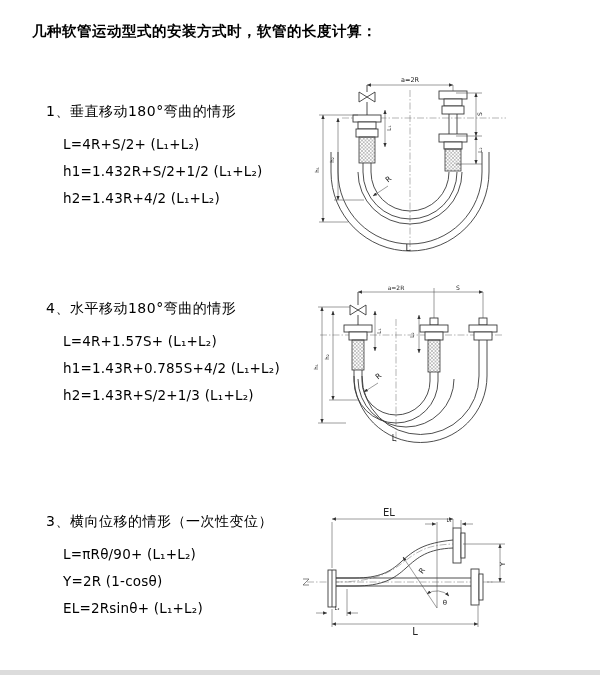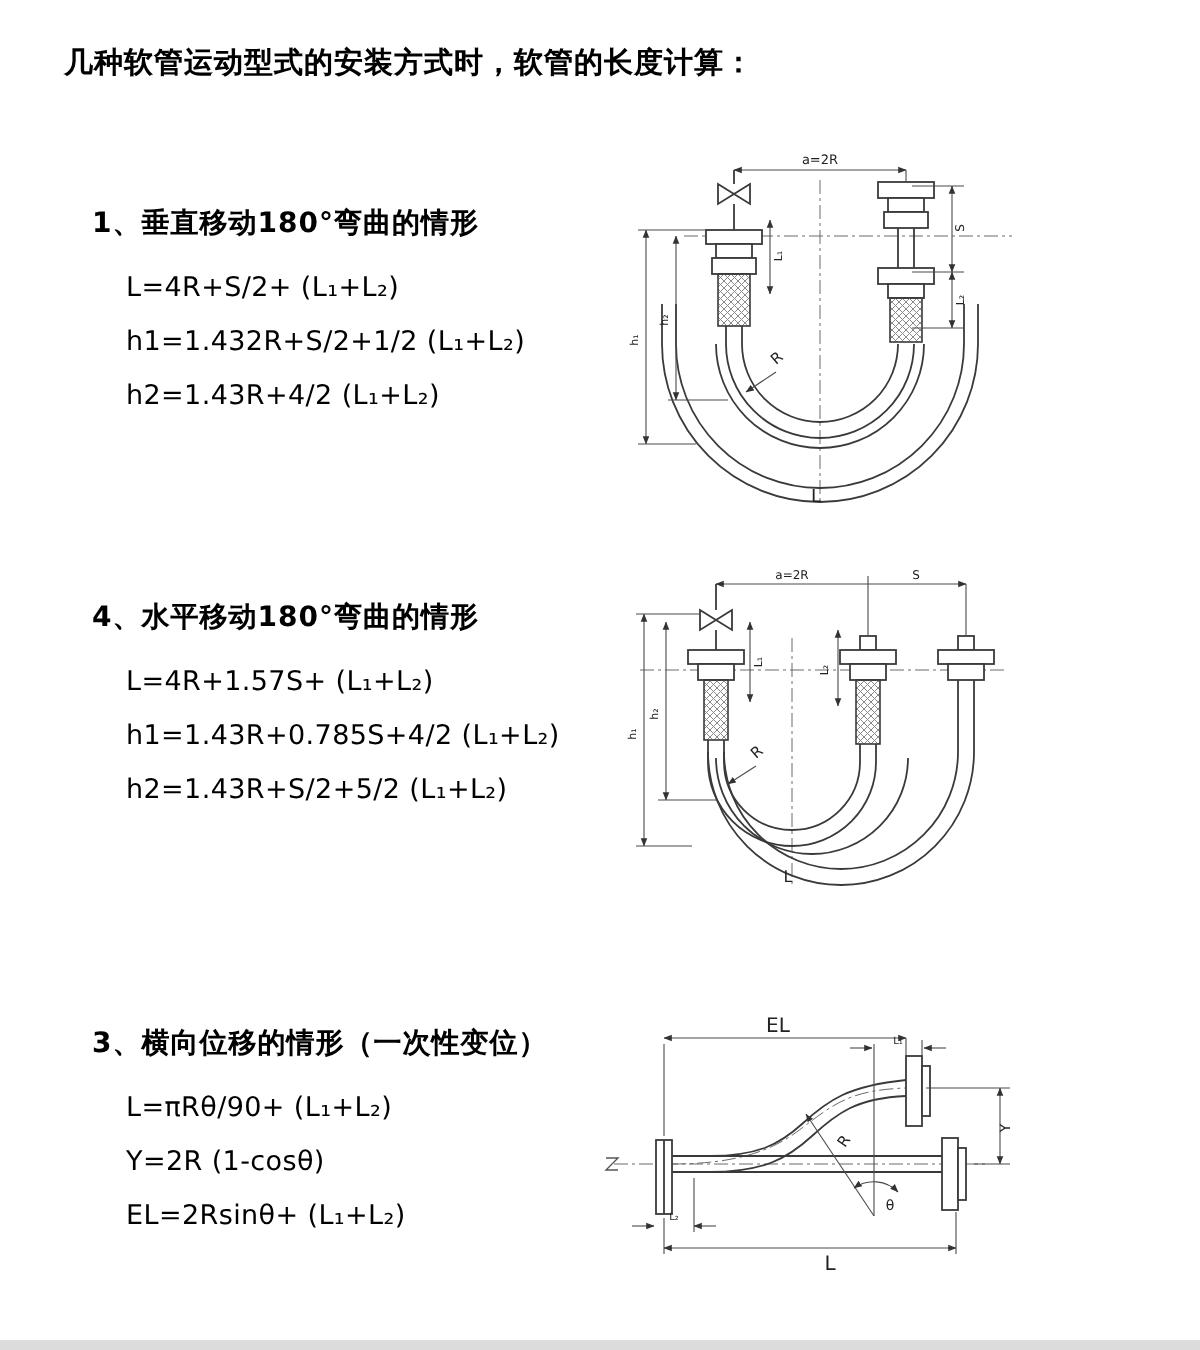--- a/index.html
+++ b/index.html
@@ -4,21 +4,21 @@
 <style>
   html,body{margin:0;padding:0;background:#888;}
   .page{
     position:relative;width:600px;height:675px;background:#ffffff;
     font-family:"DejaVu Sans","Liberation Sans",sans-serif;color:#000000;
     overflow:hidden;box-shadow:0 0 4px rgba(0,0,0,.4);
     border-right:1px solid #cfcfcf;
   }
   .title{position:absolute;left:32px;top:22px;font-size:14.5px;font-weight:bold;letter-spacing:.5px;white-space:nowrap;}
   .sec{position:absolute;left:46px;width:270px;}
-  .sec-head{font-size:14px;font-weight:bold;letter-spacing:.5px;white-space:nowrap;}
+  .sec-head{font-size:14px;font-weight:normal;letter-spacing:.5px;white-space:nowrap;}
   .formulas{margin:10px 0 0 17px;}
   .fline{font-size:13.5px;font-weight:500;line-height:27px;white-space:nowrap;letter-spacing:.2px;}
   svg{position:absolute;overflow:visible;}
   svg text{font-family:"DejaVu Sans","Liberation Sans",sans-serif;fill:#222;}
   .draw{stroke:#3a3a3a;stroke-width:.9;fill:none;}
   .drawf{stroke:#3a3a3a;stroke-width:.9;fill:#ffffff;}
   .dim{stroke:#4a4a4a;stroke-width:.55;fill:none;}
   .cl{stroke:#6a6a6a;stroke-width:.5;fill:none;stroke-dasharray:7 2 1.5 2;}
   .scan-strip{position:absolute;left:0;bottom:0;width:600px;height:5px;background:#dcdcdc;}
 </style>
@@ -36,21 +36,21 @@
       <div class="fline">h1=1.432R+S/2+1/2 (L₁+L₂)</div>
       <div class="fline">h2=1.43R+4/2 (L₁+L₂)</div>
     </div>
   </div>
 
   <div class="sec" style="top:300px;">
     <div class="sec-head">4、水平移动180°弯曲的情形</div>
     <div class="formulas">
       <div class="fline">L=4R+1.57S+ (L₁+L₂)</div>
       <div class="fline">h1=1.43R+0.785S+4/2 (L₁+L₂)</div>
-      <div class="fline">h2=1.43R+S/2+5/2 (L₁+L₂)</div>
+      <div class="fline">h2=1.43R+S/2+1/3 (L₁+L₂)</div>
     </div>
   </div>
 
   <div class="sec" style="top:513px;">
     <div class="sec-head">3、横向位移的情形（一次性变位）</div>
     <div class="formulas">
       <div class="fline">L=πRθ/90+ (L₁+L₂)</div>
       <div class="fline">Y=2R (1-cosθ)</div>
       <div class="fline">EL=2Rsinθ+ (L₁+L₂)</div>
     </div>

